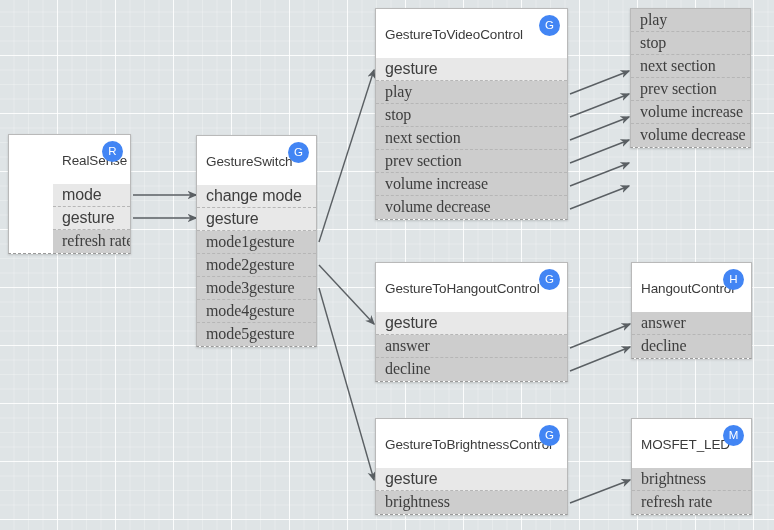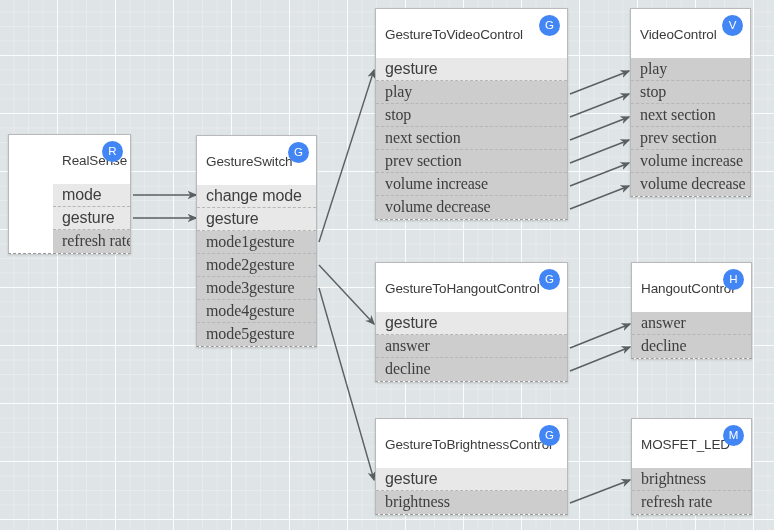--- a/index.html
+++ b/index.html
@@ -142,24 +142,20 @@
       </div>
       <div class="port in">gesture</div>
       <div class="port out">play</div>
       <div class="port out">stop</div>
       <div class="port out">next section</div>
       <div class="port out">prev section</div>
       <div class="port out">volume increase</div>
       <div class="port out last">volume decrease</div>
     </div>
     <div class="node" style="left: 630px; top: 8px; width: 121px;">
-      <div class="node-header">
-        <div class="node-title">VideoControl</div>
-        <div class="node-badge" style="background: rgb(66, 133, 244);">V</div>
-      </div>
       <div class="port out">play</div>
       <div class="port out">stop</div>
       <div class="port out">next section</div>
       <div class="port out">prev section</div>
       <div class="port out">volume increase</div>
       <div class="port out last">volume decrease</div>
     </div>
     <div class="node" style="left: 375px; top: 262px; width: 193px;">
       <div class="node-header">
         <div class="node-title">GestureToHangoutControl</div>

